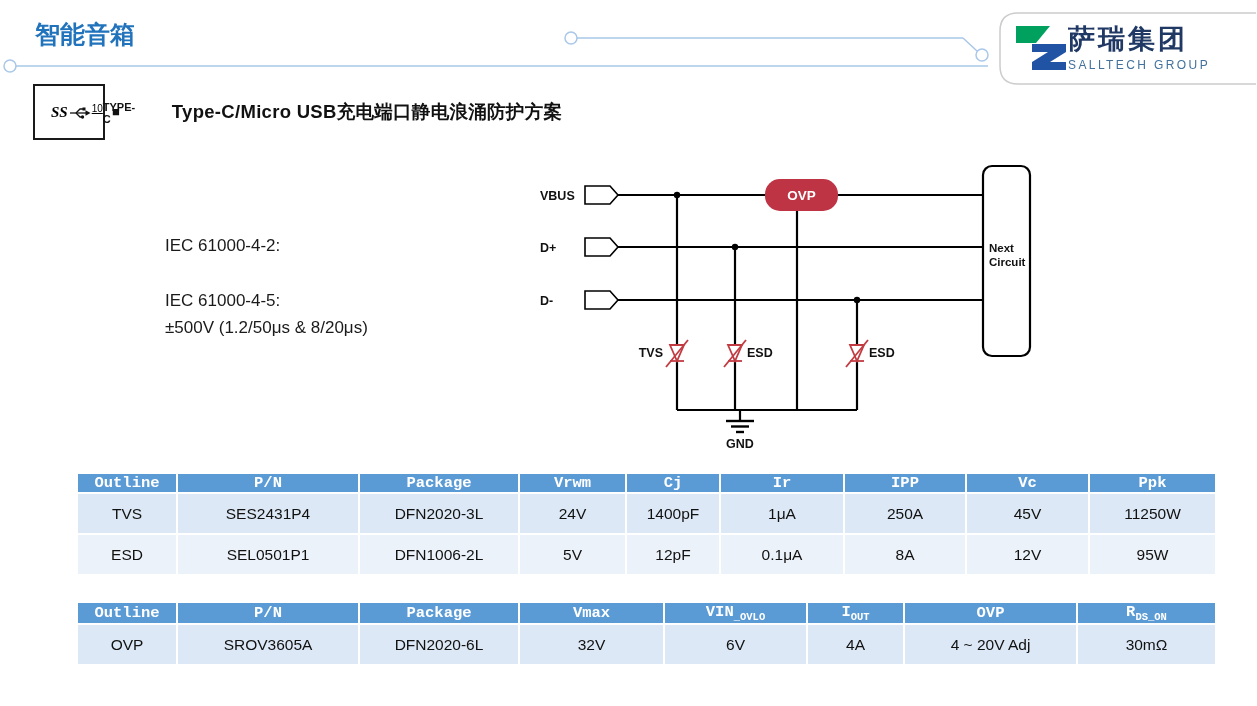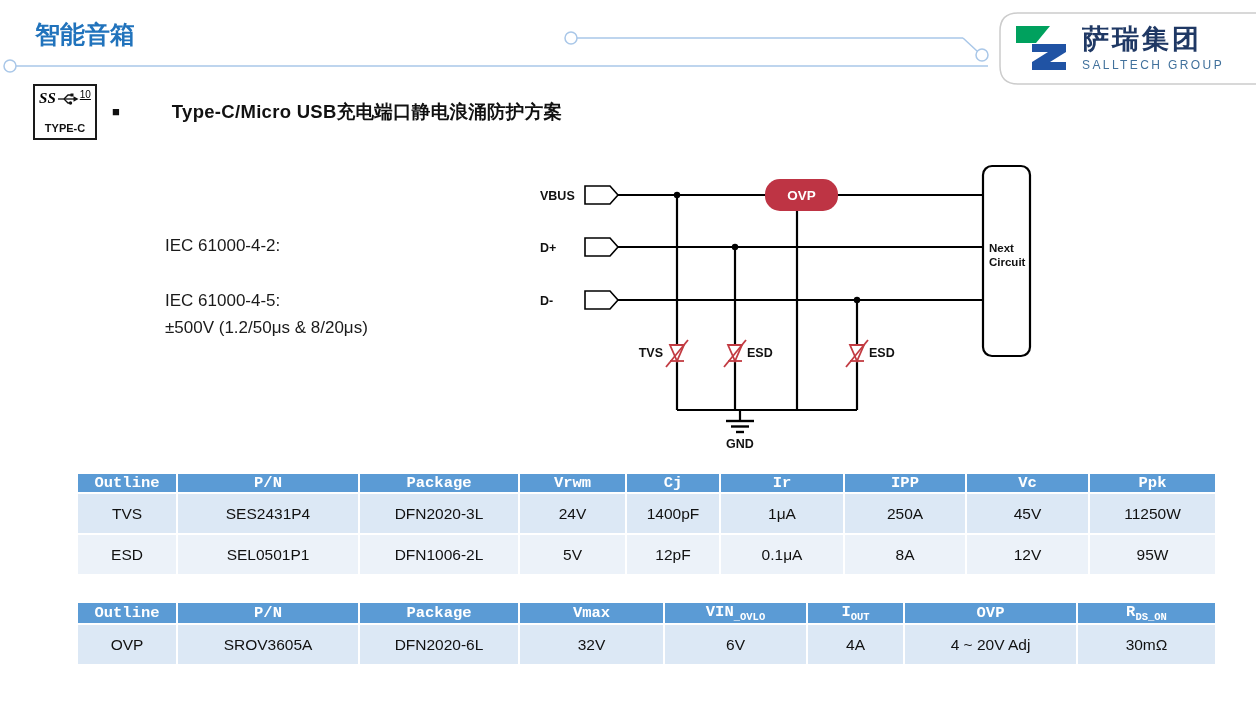--- a/index.html
+++ b/index.html
@@ -3,28 +3,28 @@
 <meta charset="utf-8">
 <style>
   html,body{margin:0;padding:0;background:#fff;}
   body{width:1257px;height:706px;font-family:"Liberation Sans","DejaVu Sans",sans-serif;}
   .page{position:relative;width:1257px;height:706px;background:#fff;overflow:hidden;}
 
   .deco{position:absolute;top:0;left:0;pointer-events:none;}
 
   .page-title{position:absolute;left:35px;top:18px;margin:0;font-size:25px;font-weight:bold;color:#2173BC;}
 
-  .logo{position:absolute;left:1012px;top:22px;display:flex;align-items:center;gap:14px;}
+  .logo{position:absolute;left:1012px;top:22px;display:flex;align-items:center;gap:0;}
   .logo-text{display:flex;flex-direction:column;}
   .logo-cn{font-size:27px;font-weight:bold;color:#1F3864;letter-spacing:3px;line-height:1.15;}
   .logo-en{font-size:12px;color:#41719C;letter-spacing:2.4px;margin-top:2px;}
 
-  .typec-badge{position:absolute;left:33px;top:84px;width:64px;height:56px;border:2px solid #1a1a1a;
-    background:#fff;display:flex;flex-direction:column;align-items:center;justify-content:space-between;
-    padding:5px 2px 4px;box-sizing:border-box;}
+  .typec-badge{position:absolute;left:33px;top:84px;width:72px;height:56px;border:2px solid #1a1a1a;
+    background:#fff;display:flex;align-items:center;justify-content:space-between;
+    padding:5px 16px 4px;box-sizing:border-box;}
   .badge-top{display:flex;align-items:flex-start;gap:1px;}
   .badge-ss{font-style:italic;font-weight:bold;font-size:15px;font-family:"Liberation Serif",serif;line-height:14px;}
   .badge-sup{font-size:10px;line-height:8px;text-decoration:underline;}
   .badge-label{font-weight:bold;font-size:11px;color:#111;}
 
   .section-title{position:absolute;left:112px;top:99px;display:flex;align-items:center;gap:12px;color:#111;}
   .bullet{font-size:13px;line-height:13px;}
   .section-title-text{font-size:18.5px;font-weight:bold;letter-spacing:0.3px;margin-left:40px;}
 
   .specs{position:absolute;left:165px;top:232px;font-size:17px;color:#1a1a1a;line-height:27px;}

